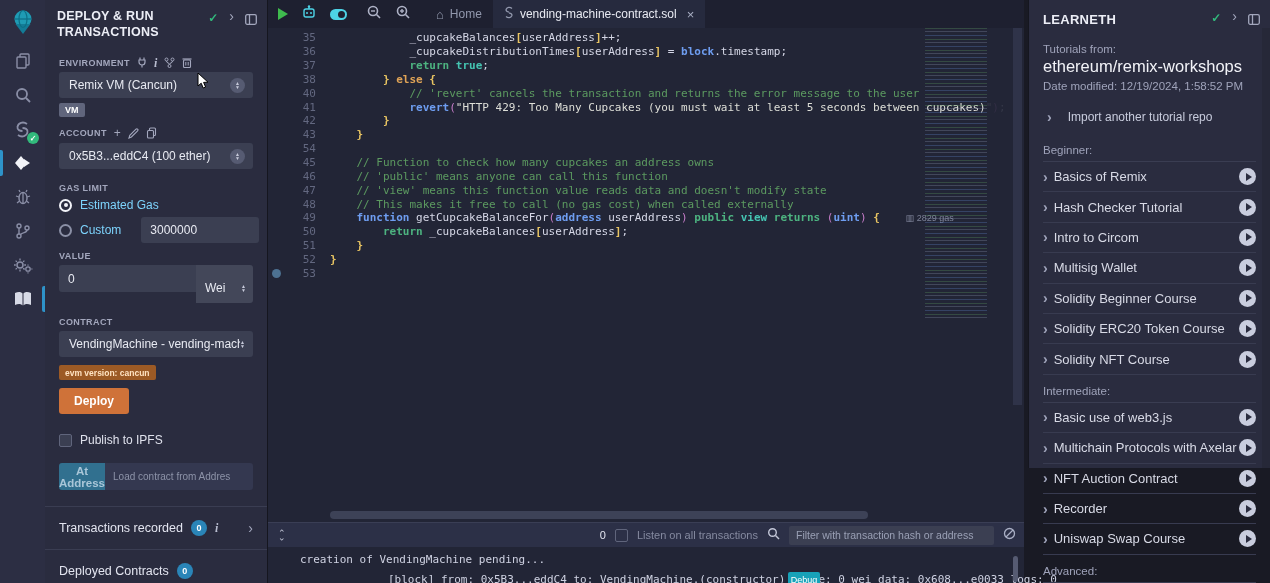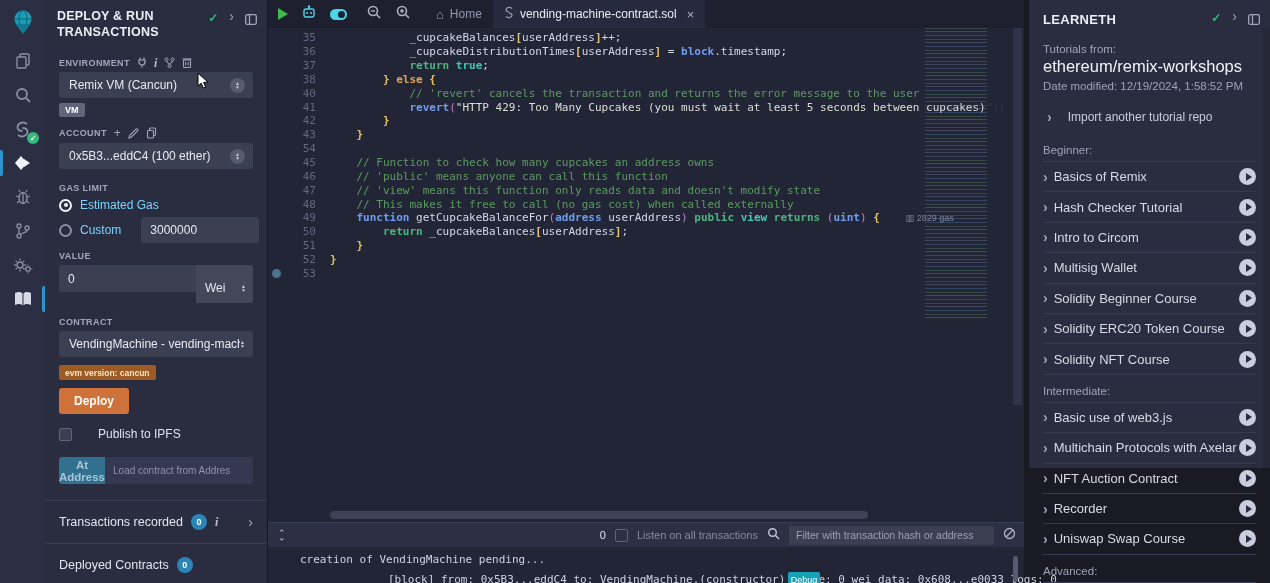--- a/index.html
+++ b/index.html
@@ -36,21 +36,21 @@
   .radio { width:13px; height:13px; border-radius:50%; border:2px solid #8b90a6; position:relative; flex:none; }
   .radio.on { border-color:#f2f3f8; }
   .radio.on::after { content:""; position:absolute; left:2.5px; top:2.5px; width:4px; height:4px; border-radius:50%; background:#f2f3f8; }
   .radio-lab { font-size:12px; color:#7dd3fc; }
   .gasinput { margin-left:12px; width:118px; height:26px; background:#3b3f52; border:none; border-radius:3px; color:#e8eaf2; font-size:12px; padding:0 9px; font-family:"Liberation Sans",sans-serif; }
   .value-row { display:flex; }
   .valinput { width:137px; height:27px; background:#3b3f52; border:none; border-radius:3px 0 0 3px; color:#e8eaf2; font-size:12px; padding:0 9px; font-family:"Liberation Sans",sans-serif; }
   .weisel { width:58px; height:38px; background:#434759; border-radius:0 3px 3px 0; display:flex; align-items:center; justify-content:space-between; padding:8px 7px 0 9px; font-size:12px; color:#e8eaf2; cursor:pointer; }
   .evm-badge { display:inline-block; margin-top:8px; background:#9c5a25; color:#ffe3c2; font-size:8.5px; font-weight:bold; padding:2.5px 6px; border-radius:2px; }
   .deploy-btn { display:inline-block; margin-top:8px; background:#cf7239; color:#fff; font-size:12px; font-weight:bold; border:none; border-radius:3px; padding:6px 15px; cursor:pointer; font-family:"Liberation Sans",sans-serif; }
-  .pub-row { display:flex; align-items:center; gap:26px; margin-top:13px; }
+  .pub-row { display:flex; align-items:center; gap:8px; margin-top:19px; }
   .cbx { width:13px; height:13px; background:#3b3f52; border:1px solid #60657c; border-radius:2px; }
   .pub-lab { font-size:12px; color:#dfe1ec; }
   .ataddr-row { display:flex; margin-top:16px; }
   .ataddr-btn { width:76px; height:27px; background:#31708f; color:#a9c6d8; font-weight:bold; font-size:11.5px; border:none; border-radius:3px 0 0 3px; cursor:pointer; font-family:"Liberation Sans",sans-serif; }
   .ataddr-input { flex:1; height:27px; background:#343850; border:none; border-radius:0 3px 3px 0; color:#e8eaf2; font-size:10px; padding:0 8px; font-family:"Liberation Sans",sans-serif; }
   .ataddr-input::placeholder { color:#8d93a8; }
   .gasinput::placeholder, .valinput::placeholder { color:#8d93a8; }
   .sp-sec { border-top:1px solid #3a3d52; margin-top:16px; padding:13px 14px; display:flex; align-items:center; gap:8px; }
   .sp-sec-title { font-size:12.5px; color:#e3e5f0; }
   .cnt { min-width:16px; height:16px; border-radius:50%; background:#2a85b8; color:#fff; font-size:9px; font-weight:bold; display:inline-flex; align-items:center; justify-content:center; padding:0 2px; }
@@ -419,21 +419,21 @@
             <pre><span class="c-cm">    // Function to check how many cupcakes an address owns</span></pre>
           </div>
           <div class="cl">
             <span class="bpm"></span>
             <span class="ln">46</span>
             <pre><span class="c-cm">    // 'public' means anyone can call this function</span></pre>
           </div>
           <div class="cl">
             <span class="bpm"></span>
             <span class="ln">47</span>
-            <pre><span class="c-cm">    // 'view' means this function only reads data and doesn't modify state</span></pre>
+            <pre><span class="c-cm">    // 'view' means this function value reads data and doesn't modify state</span></pre>
           </div>
           <div class="cl">
             <span class="bpm"></span>
             <span class="ln">48</span>
             <pre><span class="c-cm">    // This makes it free to call (no gas cost) when called externally</span></pre>
           </div>
           <div class="cl">
             <span class="bpm"></span>
             <span class="ln">49</span>
             <pre><span class="c-pln">    </span><span class="c-kw">function</span><span class="c-pln"> getCupcakeBalanceFor</span><span class="c-mag">(</span><span class="c-kw">address</span><span class="c-pln"> userAddress</span><span class="c-mag">)</span><span class="c-pln"> </span><span class="c-grn">public</span><span class="c-pln"> </span><span class="c-teal">view</span><span class="c-pln"> </span><span class="c-grn">returns</span><span class="c-pln"> </span><span class="c-mag">(</span><span class="c-kw">uint</span><span class="c-mag">)</span><span class="c-pln"> </span><span class="c-yel">{</span><span class="gas">▥ 2829 gas</span></pre>

